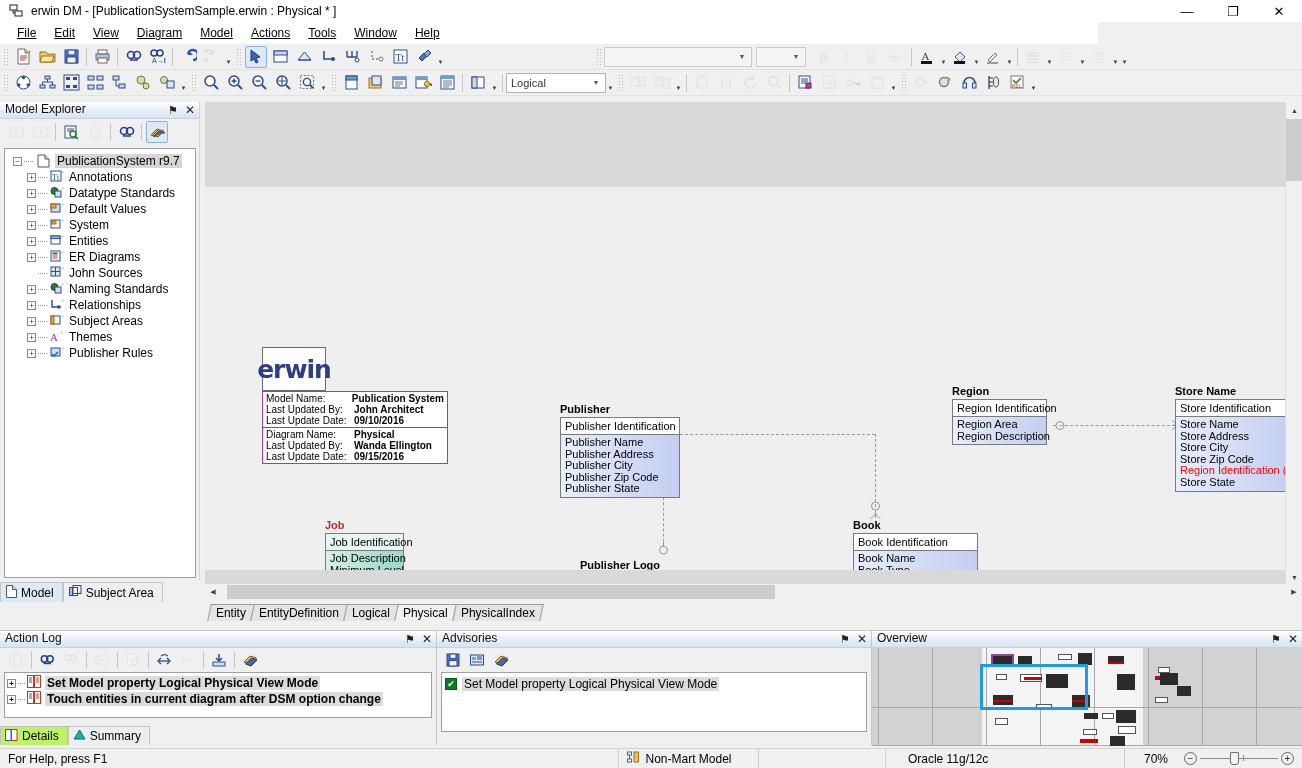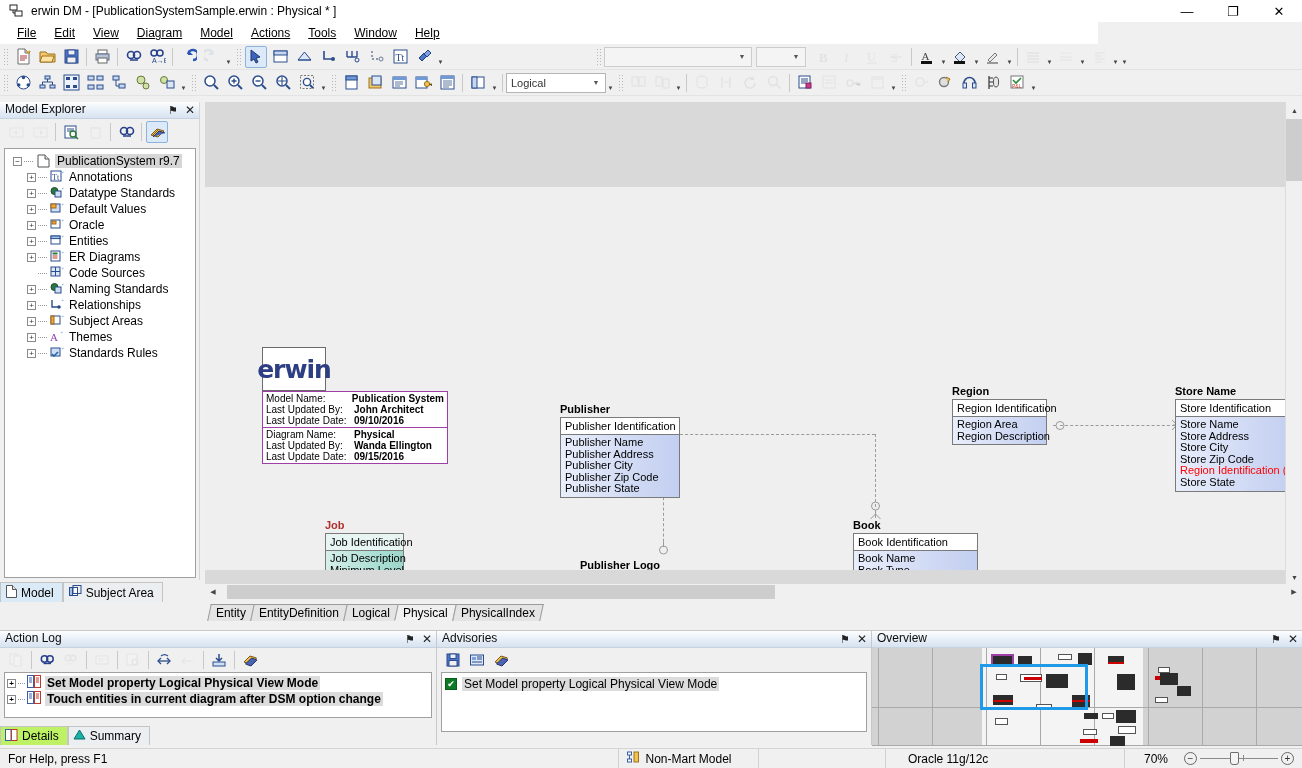--- a/index.html
+++ b/index.html
@@ -791,21 +791,21 @@
       <div class="tnode child">
         <span class="exp-box">+</span>
         <span class="dots"></span>
         <span class="ticon">
             <svg width="14" height="14" viewBox="0 0 14 14">
               <rect x="1" y="2" width="9" height="8" fill="#fff" stroke="#2b4c8c"></rect>
               <rect x="2" y="3" width="4" height="3" fill="#f2a63a" stroke="#9b6a14"></rect>
               <path d="M11 1l1 1.5 1.5-1-0.5 2" fill="#4b8ccd"></path>
             </svg>
           </span>
-        <span class="lbl">Oracle</span>
+        <span class="lbl">System</span>
       </div>
 
       <div class="tnode child">
         <span class="exp-box">+</span>
         <span class="dots"></span>
         <span class="ticon">
             <svg width="14" height="14" viewBox="0 0 14 14">
               <rect x="1" y="2" width="9" height="8" fill="#fff" stroke="#2b4c8c"></rect>
               <rect x="1" y="2" width="9" height="2.6" fill="#9fc0e8" stroke="#2b4c8c"></rect>
               <path d="M11 1l1 1.5 1.5-1-0.5 2" fill="#4b8ccd"></path>
@@ -831,21 +831,21 @@
       <div class="tnode child" style="padding-left:20px">
         <span class="exp-box" style="visibility:hidden"></span>
         <span class="dots"></span>
         <span class="ticon">
             <svg width="14" height="14" viewBox="0 0 14 14">
               <rect x="1" y="1" width="9" height="9" fill="#dde8f7" stroke="#2b4c8c"></rect>
               <path d="M1 5.5h9M5.5 1v9" stroke="#2b4c8c"></path>
               <path d="M11 1l1 1.5 1.5-1-0.5 2" fill="#4b8ccd"></path>
             </svg>
           </span>
-        <span class="lbl">Code Sources</span>
+        <span class="lbl">John Sources</span>
       </div>
 
       <div class="tnode child">
         <span class="exp-box">+</span>
         <span class="dots"></span>
         <span class="ticon">
             <svg width="14" height="14" viewBox="0 0 14 14">
               <circle cx="4.5" cy="5" r="3.5" fill="#2d7a3e" stroke="#174f26"></circle>
               <rect x="5" y="5" width="6" height="6" fill="#cfe0f5" stroke="#2b4c8c"></rect>
               <path d="M11 1l1 1.5 1.5-1-0.5 2" fill="#4b8ccd"></path>
@@ -895,21 +895,21 @@
       <div class="tnode child">
         <span class="exp-box">+</span>
         <span class="dots"></span>
         <span class="ticon">
             <svg width="14" height="14" viewBox="0 0 14 14">
               <rect x="1" y="2" width="9" height="8" fill="#cfe0f5" stroke="#2b4c8c"></rect>
               <path d="M2 8l2 2 4-4" fill="none" stroke="#1f5fa8" stroke-width="1.5"></path>
               <path d="M11 1l1 1.5 1.5-1-0.5 2" fill="#4b8ccd"></path>
             </svg>
           </span>
-        <span class="lbl">Standards Rules</span>
+        <span class="lbl">Publisher Rules</span>
       </div>
     </div>
 
     <div class="exp-tabs">
       <div class="exp-tab active">
         <span><svg width="11" height="13" viewBox="0 0 11 13">
               <path d="M0.5 0.5h6l4 4v8h-10z" fill="#fff" stroke="#555"></path>
               <path d="M6.5 0.5v4h4" fill="#e2e2e2" stroke="#555"></path>
             </svg></span>
         <span>Model</span>

